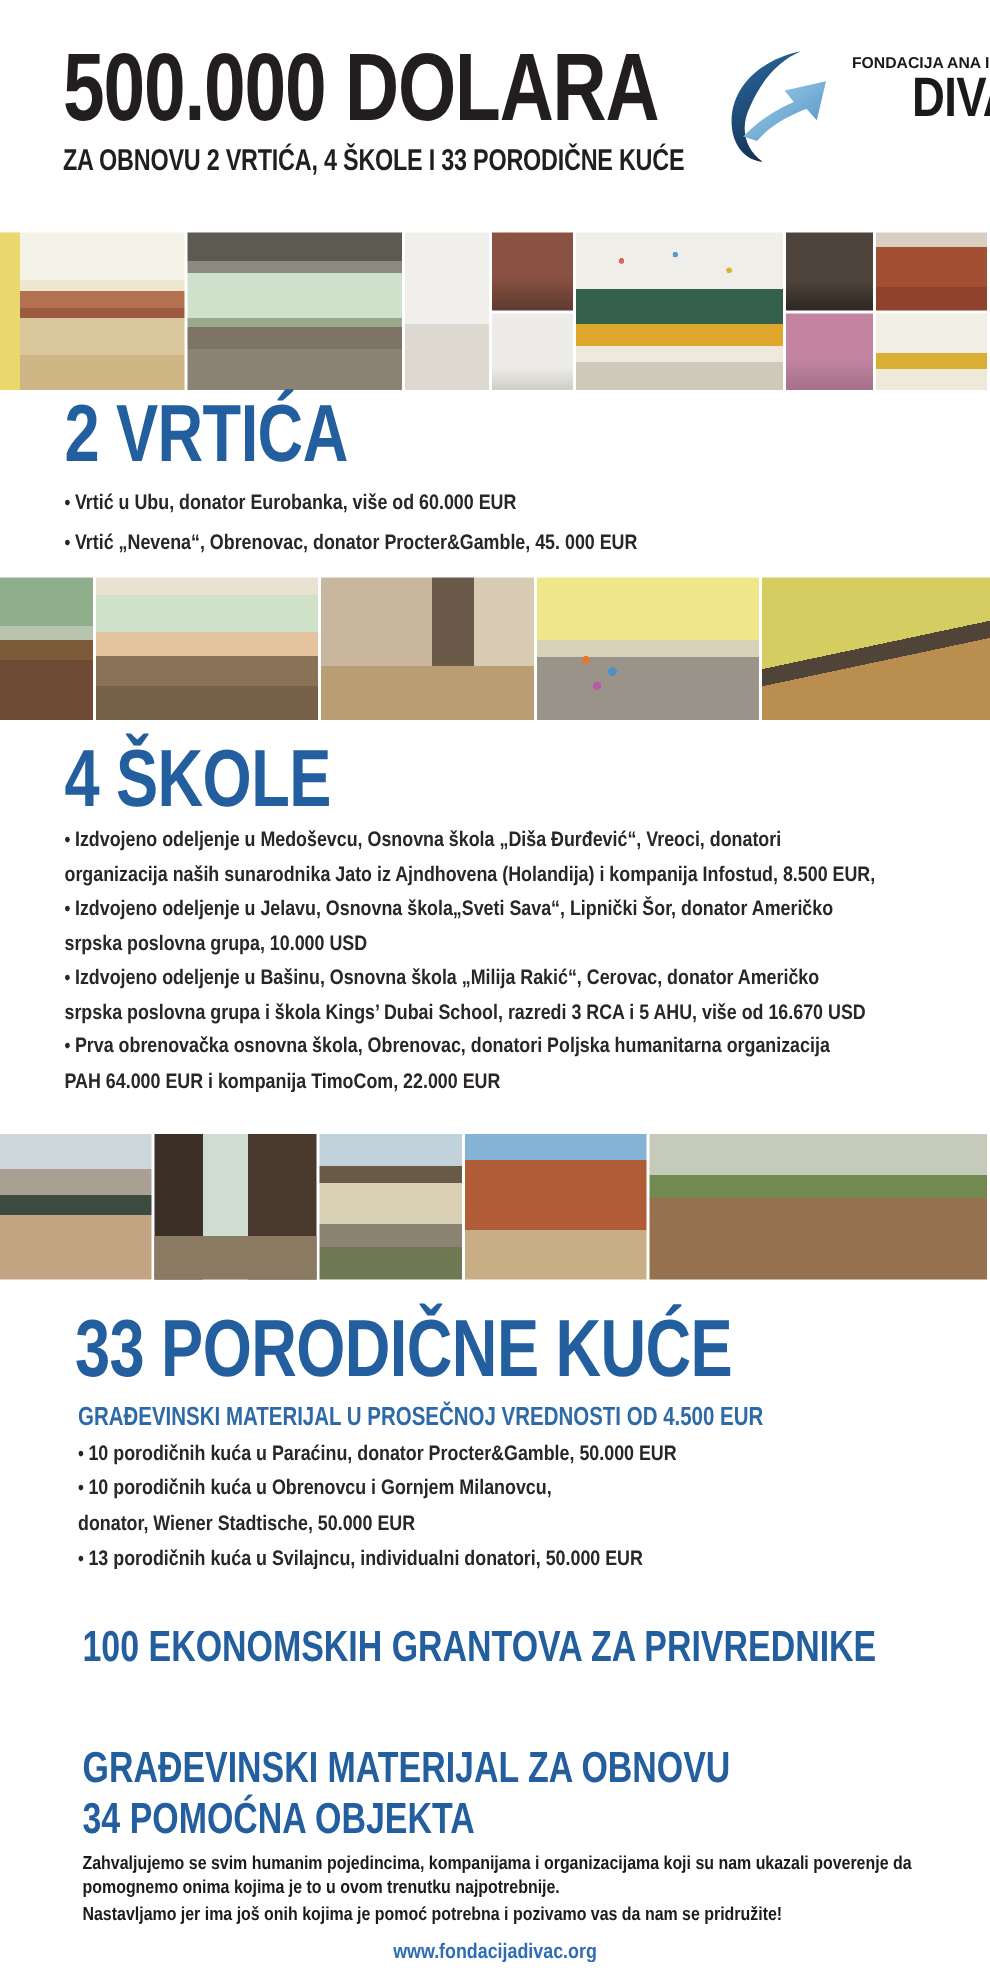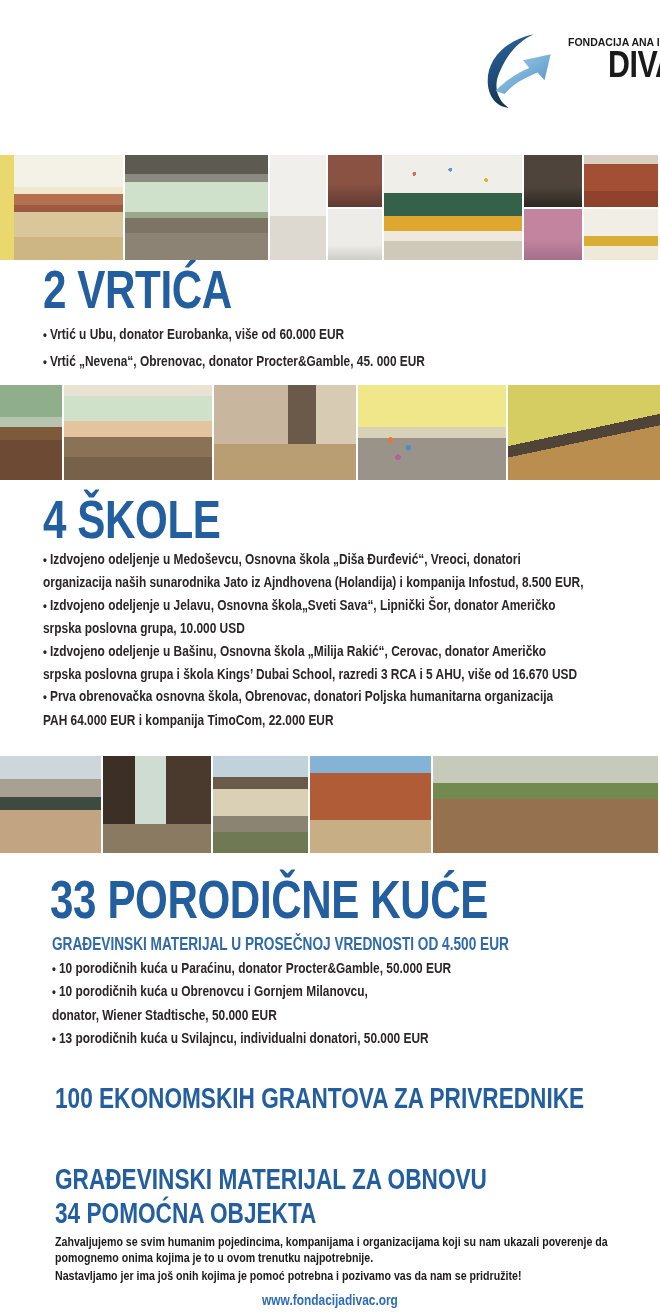--- a/index.html
+++ b/index.html
@@ -85,20 +85,24 @@
      linear-gradient(90deg,#3c2f26 0 30%,#cfdcd2 30% 58%,#4a3a2e 58% 100%);}
   .t-smallhouse{background:linear-gradient(180deg,#c2d2da 0 22%,#6a5a48 22% 34%,#d9d0b6 34% 62%,#8c8472 62% 78%,#6f7a55 78% 100%);}
   .t-brickhouse{background:linear-gradient(180deg,#85b3d6 0 18%,#b05c36 18% 66%,#c7ae85 66% 100%);}
   .t-flood{background:linear-gradient(180deg,#c5cabb 0 28%,#72894f 28% 44%,#96714f 44% 100%);}
 </style>
 </head>
 <body>
 
 <div class="page">
 
+  <div class="abs" style="left:42px;top:26px;">
+    <h1 class="hero">500.000 DOLARA</h1>
+    <div class="hero-sub">ZA OBNOVU 2 VRTIĆA, 4 ŠKOLE I 33 PORODIČNE KUĆE</div>
+  </div>
 
   <div class="abs logo" style="left:474px;top:24px;">
     <span>
       <svg width="92" height="94" viewBox="0 0 120 100">
         <defs>
           <linearGradient id="gdark" x1="0" y1="0" x2="0.4" y2="1">
             <stop offset="0" stop-color="#2c6da8"></stop>
               <stop offset="1" stop-color="#14304f"></stop>
           </linearGradient>
           <linearGradient id="glight" x1="0" y1="0" x2="1" y2="1">

